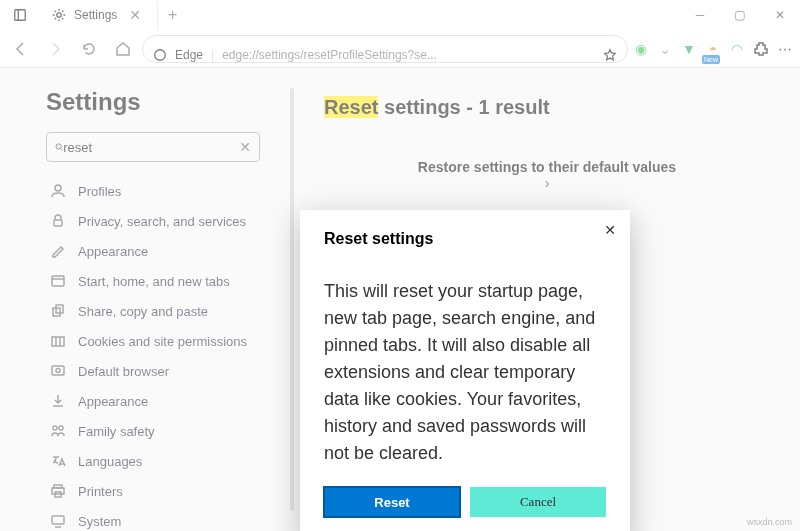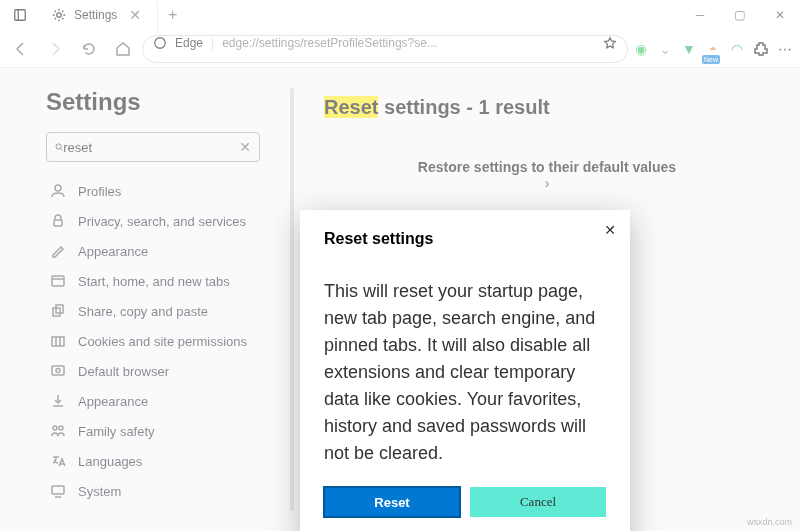--- a/index.html
+++ b/index.html
@@ -7,21 +7,21 @@
 .titlebar { height: 30px; display: flex; align-items: center; background: #fff; }
 .tab-corner { width: 40px; display: flex; align-items: center; justify-content: center; }
 .tab { display: flex; align-items: center; gap: 8px; padding: 0 12px; height: 30px; background: #fff; border-radius: 4px 4px 0 0; font-size: 12px; border-right: 1px solid #ddd; }
 .tab-icon { width: 14px; height: 14px; }
 .tab-close { font-size: 14px; color: #555; padding: 0 4px; }
 .newtab { padding: 0 10px; font-size: 16px; color: #555; }
 .wincontrols { margin-left: auto; display: flex; }
 .wincontrols div { width: 40px; height: 30px; display: flex; align-items: center; justify-content: center; font-size: 12px; color: #333; }
 .toolbar { height: 38px; display: flex; align-items: center; gap: 4px; padding: 0 6px; border-bottom: 1px solid #ddd; }
 .tbtn { width: 30px; height: 30px; display: flex; align-items: center; justify-content: center; color: #555; border-radius: 4px; }
-.addr { flex: 1; display: flex; align-items: flex-start; height: 28px; border: 1px solid #ccc; border-radius: 14px; padding: 0 10px; font-size: 12px; gap: 8px; background: #fff; }
+.addr { flex: 1; display: flex; align-items: flex-end; height: 28px; border: 1px solid #ccc; border-radius: 14px; padding: 0 10px; font-size: 12px; gap: 8px; background: #fff; }
 .addr .pipe { color: #ccc; }
 .addr .url { color: #666; flex: 1; white-space: nowrap; overflow: hidden; text-overflow: ellipsis; }
 .ext { display: flex; gap: 6px; align-items: center; }
 .ext-icon { width: 18px; height: 18px; display: flex; align-items: center; justify-content: center; font-size: 14px; position: relative; }
 .badge-new { position: absolute; bottom: -6px; left: -2px; font-size: 7px; background: #0078d4; color: #fff; padding: 1px 2px; border-radius: 2px; }
 .content { display: flex; height: calc(531px - 68px); background: #f5f5f5; }
 .sidebar { width: 290px; padding: 20px 30px 0 46px; overflow: hidden; }
 .sidebar h1 { font-size: 24px; font-weight: 600; margin-bottom: 16px; }
 .search { display: flex; align-items: center; border: 1px solid #999; border-radius: 4px; height: 30px; padding: 0 8px; background: #f5f5f5; margin-bottom: 14px; }
 .search input { flex: 1; border: none; background: transparent; font-size: 13px; outline: none; }
@@ -194,20 +194,28 @@
         <span>Family safety</span>
       </div>
     <div class="nav-item">
         <svg class="ico" viewBox="0 0 16 16">
           <path d="M3 4h6M6 4v1c0 3-2 5-3 5M4 7c1 2 3 3 4 3M9 13l3-7 3 7M10 11h4"></path>
         </svg>
         <span>Languages</span>
       </div>
     <div class="nav-item">
         <svg class="ico" viewBox="0 0 16 16">
+          <rect x="4" y="2" width="8" height="3"></rect>
+          <rect x="2" y="5" width="12" height="6"></rect>
+          <rect x="5" y="9" width="6" height="5"></rect>
+        </svg>
+        <span>Printers</span>
+      </div>
+    <div class="nav-item">
+        <svg class="ico" viewBox="0 0 16 16">
           <rect x="2" y="3" width="12" height="8" rx="1"></rect>
           <line x1="5" y1="14" x2="11" y2="14"></line>
         </svg>
         <span>System</span>
       </div>
 
   </div>
   <div class="divider"></div>
   <div class="main">
     <h2><span class="highlight">Reset</span><span> settings - 1 result</span></h2>

